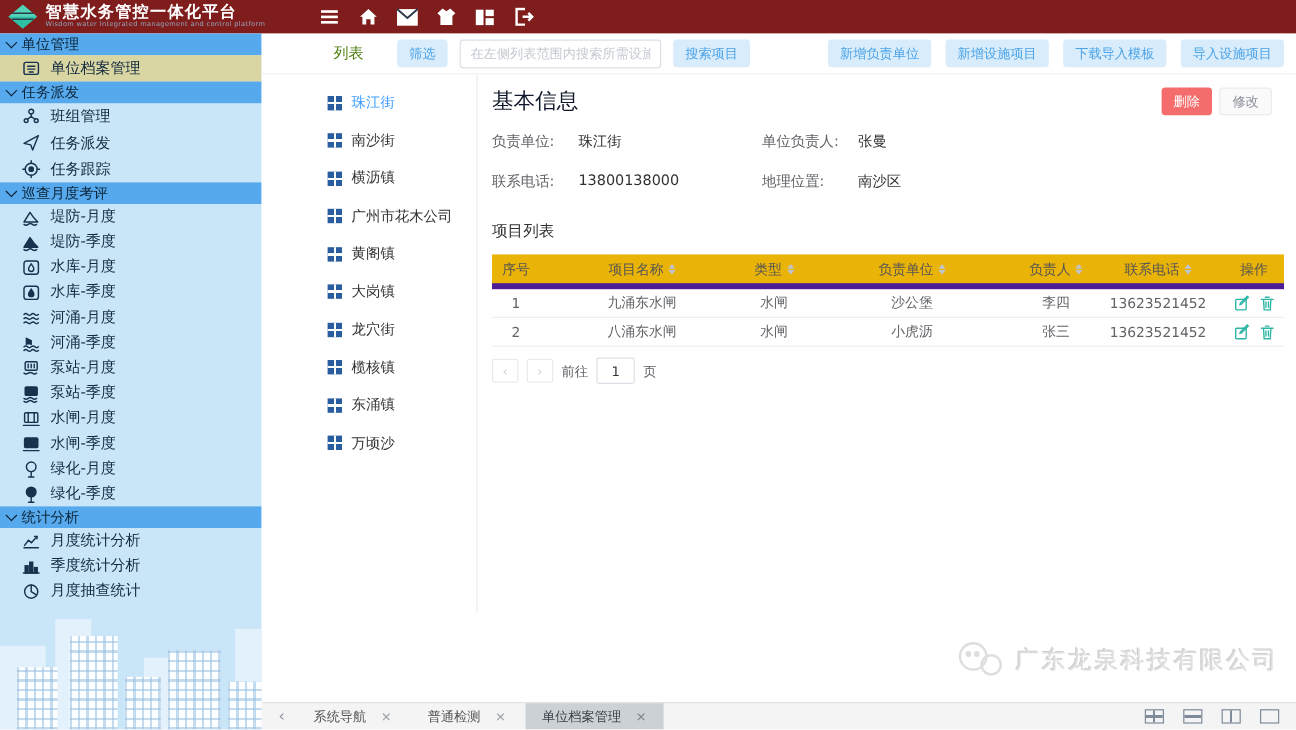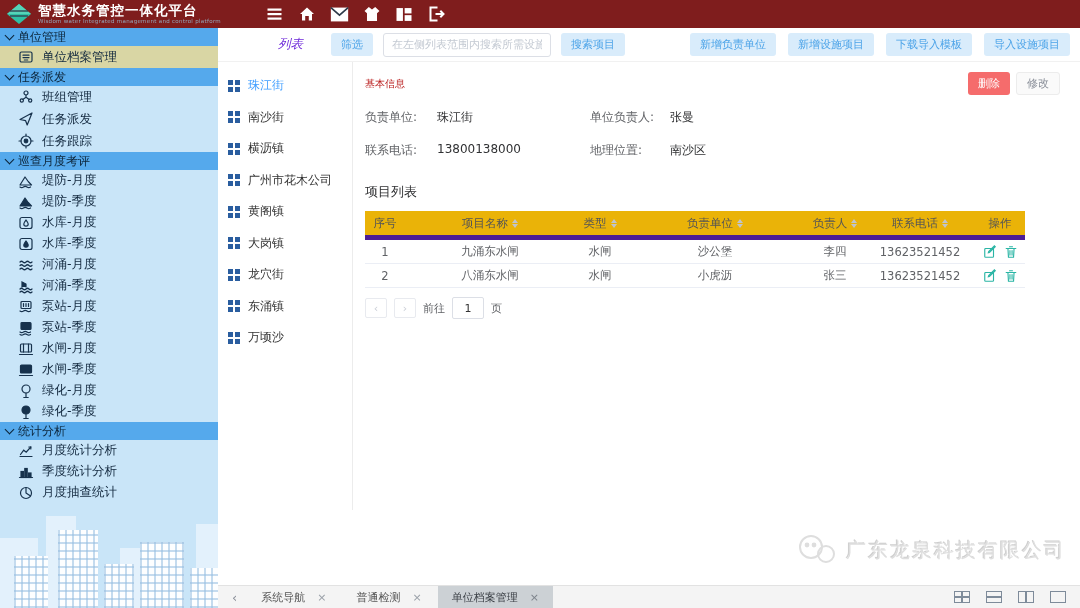--- a/index.html
+++ b/index.html
@@ -30,43 +30,43 @@
   .skyline{flex:1;position:relative;overflow:hidden;}
   .bld{position:absolute;bottom:0;}
   .bback{background:#e3f1fc;}
   .bfront{background:#fdfeff;
     background-image:repeating-linear-gradient(to top,rgba(150,190,225,.55) 0 2px,transparent 2px 8px),
                      repeating-linear-gradient(to right,rgba(150,190,225,.55) 0 2px,transparent 2px 7px);}
   
   .maincol{flex:1;display:flex;flex-direction:column;background:#fff;min-width:0;}
   .main{flex:1;position:relative;min-height:0;}
   .toolbar{height:34px;display:flex;align-items:center;border-bottom:1px solid #f1f1f1;box-sizing:border-box;}
-  .lbl-list{margin-left:60px;color:#6d28d9;font-size:12.5px;font-style:italic;}
+  .lbl-list{margin-left:60px;color:#4d7c0f;font-size:12.5px;}
   .btn-light{background:#d9ecfb;color:#4ba3e8;border:none;border-radius:3px;font-size:11px;
              padding:4px 10px;cursor:pointer;font-family:inherit;white-space:nowrap;}
   .btn-filter{margin-left:28px;}
   .search-input{margin-left:10px;width:150px;height:22px;border:1px solid #dcdfe6;border-radius:3px;
                 padding:0 8px;font-size:11px;font-family:inherit;color:#333;}
   .search-input::placeholder{color:#c3c9d2;}
   .btn-search{margin-left:10px;}
   .tb-spacer{flex:1;}
   .tb-right{display:flex;gap:12px;margin-right:10px;}
   
-  .content{display:flex;height:calc(100% - 34px);}
+  .content{display:flex;height:calc(100% - 34px);padding-left:45px;}
   .dlist{width:134px;padding-top:8px;box-sizing:border-box;flex:none;}
   .ditem{height:31.5px;display:flex;align-items:center;gap:8px;padding-left:10px;font-size:12px;
          color:#333;cursor:pointer;}
   .ditem.selected{color:#409eff;}
   .dgrid{width:12px;height:12px;flex:none;background-color:#2a5d9f;
     background-image:linear-gradient(to right,transparent 42%,#fff 42% 58%,transparent 58%),
                      linear-gradient(to bottom,transparent 42%,#fff 42% 58%,transparent 58%);}
   .vsep{width:1px;background:#ececec;height:448px;flex:none;}
   .detail{flex:1;padding:10px 20px 0 12px;position:relative;min-width:0;}
   .dhead{display:flex;justify-content:space-between;align-items:center;}
-  .sec-title{font-size:10px;color:#b91c1c;}
+  .sec-title{font-size:18px;color:#0f172a;}
   .dhead-btns{display:flex;gap:6px;}
   .btn-danger{background:#f56c6c;color:#fff;border:none;border-radius:3px;font-size:11px;
               padding:4px 10px;cursor:pointer;font-family:inherit;}
   .btn-plain{background:#fafafa;color:#8a8f99;border:1px solid #ececec;border-radius:3px;font-size:11px;
              padding:3px 10px;cursor:pointer;font-family:inherit;}
   .fields{display:grid;grid-template-columns:225px 1fr;row-gap:16px;margin-top:14px;font-size:12px;}
   .fld{display:flex;}
   .fld .fl{color:#606266;width:72px;flex:none;}
   .fld.c2 .fl{width:80px;}
   .fld .fv{color:#303133;}
@@ -382,20 +382,24 @@
                 <span class="dgrid"></span>
                 <span>黄阁镇</span>
               </div>
             <div class="ditem">
                 <span class="dgrid"></span>
                 <span>大岗镇</span>
               </div>
             <div class="ditem">
                 <span class="dgrid"></span>
                 <span>龙穴街</span>
+              </div>
+            <div class="ditem">
+                <span class="dgrid"></span>
+                <span>榄核镇</span>
               </div>
             <div class="ditem">
                 <span class="dgrid"></span>
                 <span>东涌镇</span>
               </div>
             <div class="ditem">
                 <span class="dgrid"></span>
                 <span>万顷沙</span>
               </div>
           </div>

